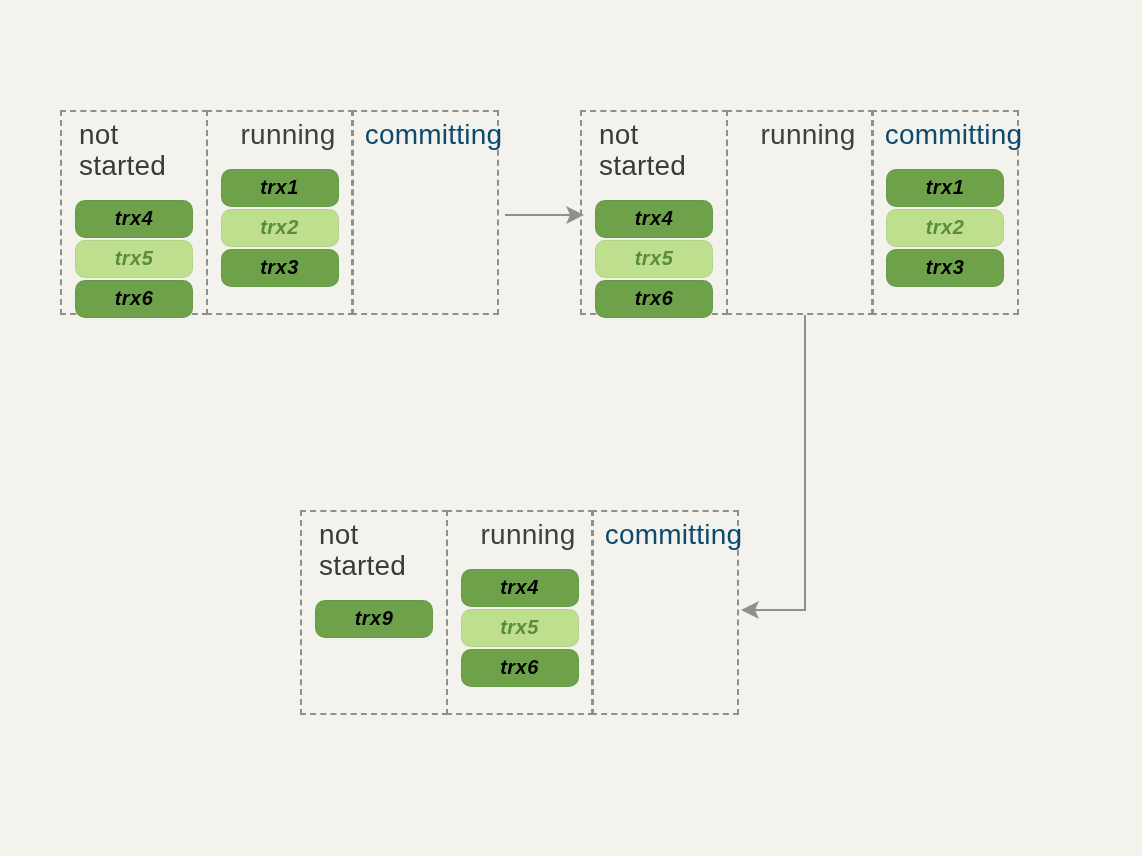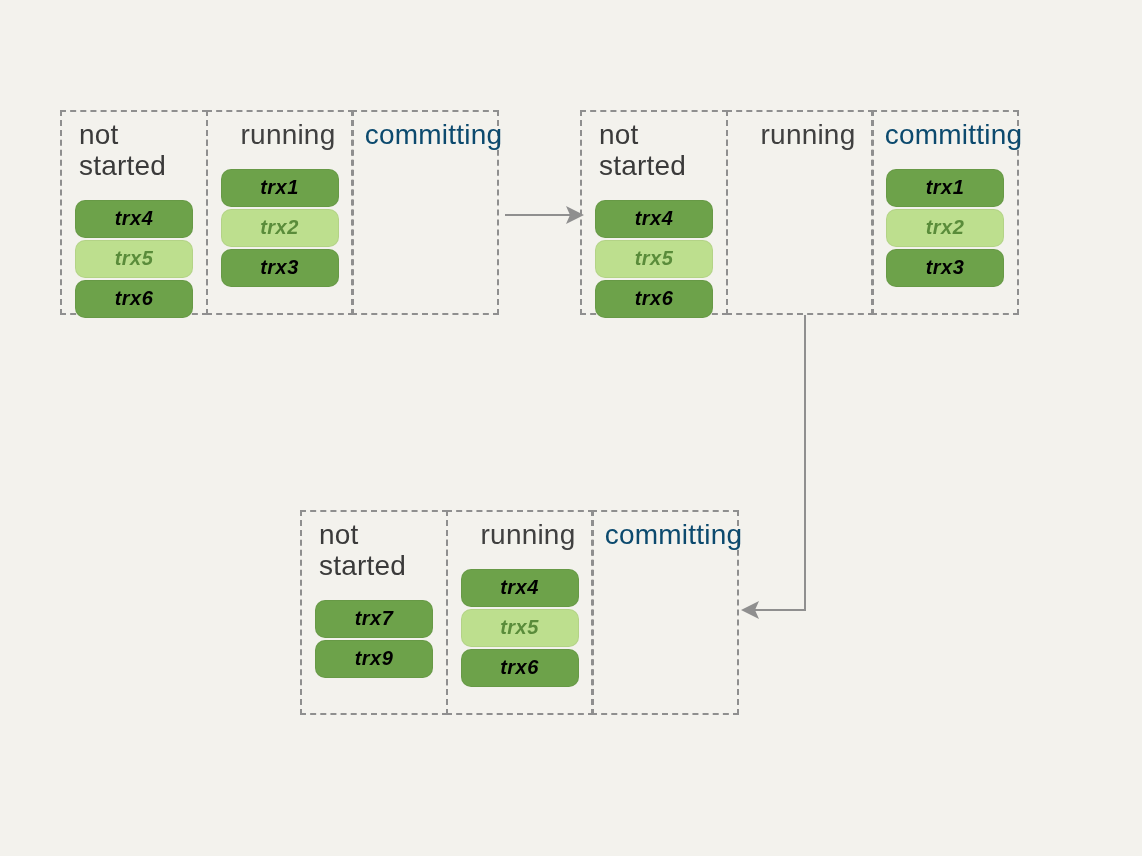--- a/index.html
+++ b/index.html
@@ -110,21 +110,20 @@
       <div class="trx light">trx2</div>
       <div class="trx dark">trx3</div>
     </div>
   </div>
 </div>
 
 <div class="stage" id="stage-3" style="left:300px; top:510px;">
   <div class="col">
     <div class="col-title t-notstarted">not started</div>
     <div class="stack">
-      <div class="trx dark">trx7</div>
       <div class="trx dark">trx9</div>
     </div>
   </div>
   <div class="col">
     <div class="col-title t-running">running</div>
     <div class="stack">
       <div class="trx dark">trx4</div>
       <div class="trx light">trx5</div>
       <div class="trx dark">trx6</div>
     </div>

